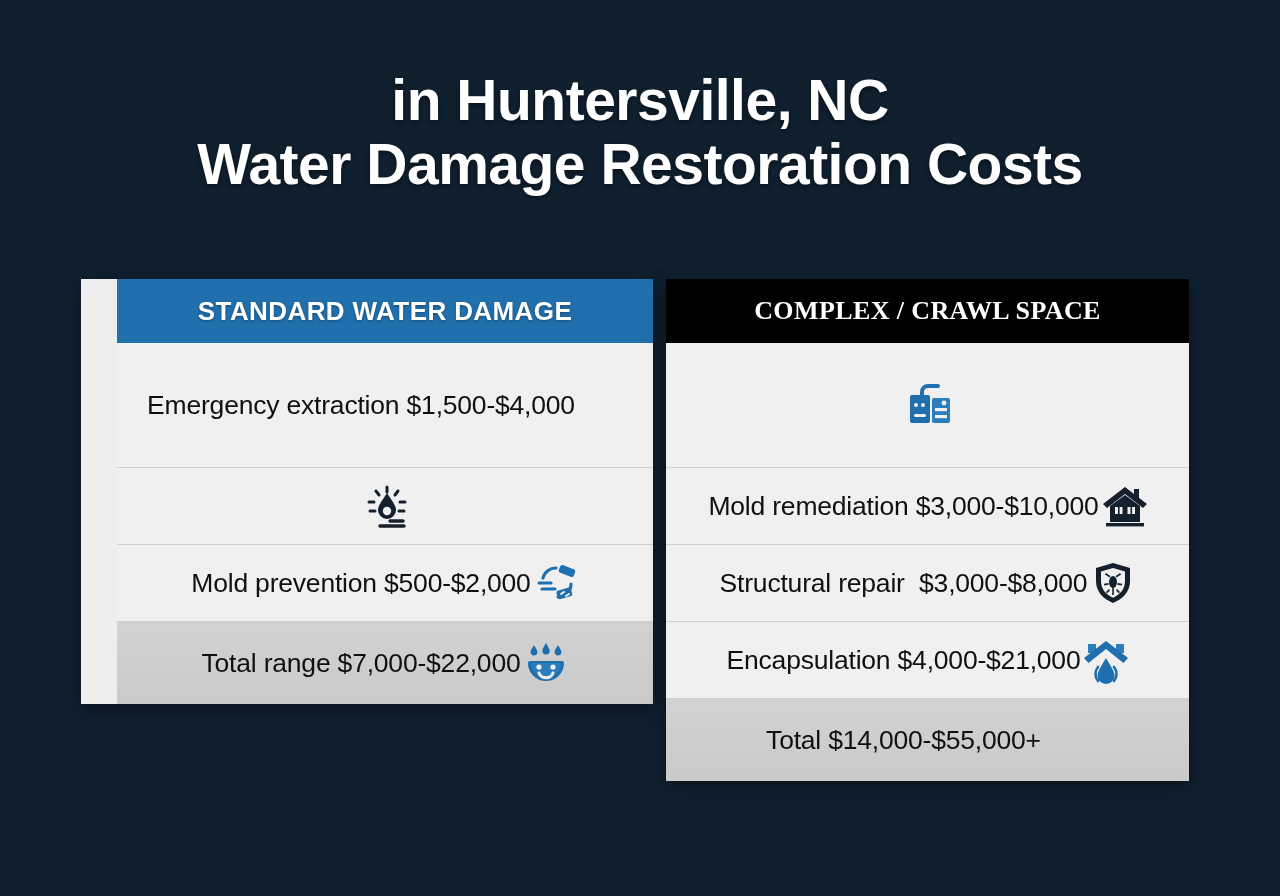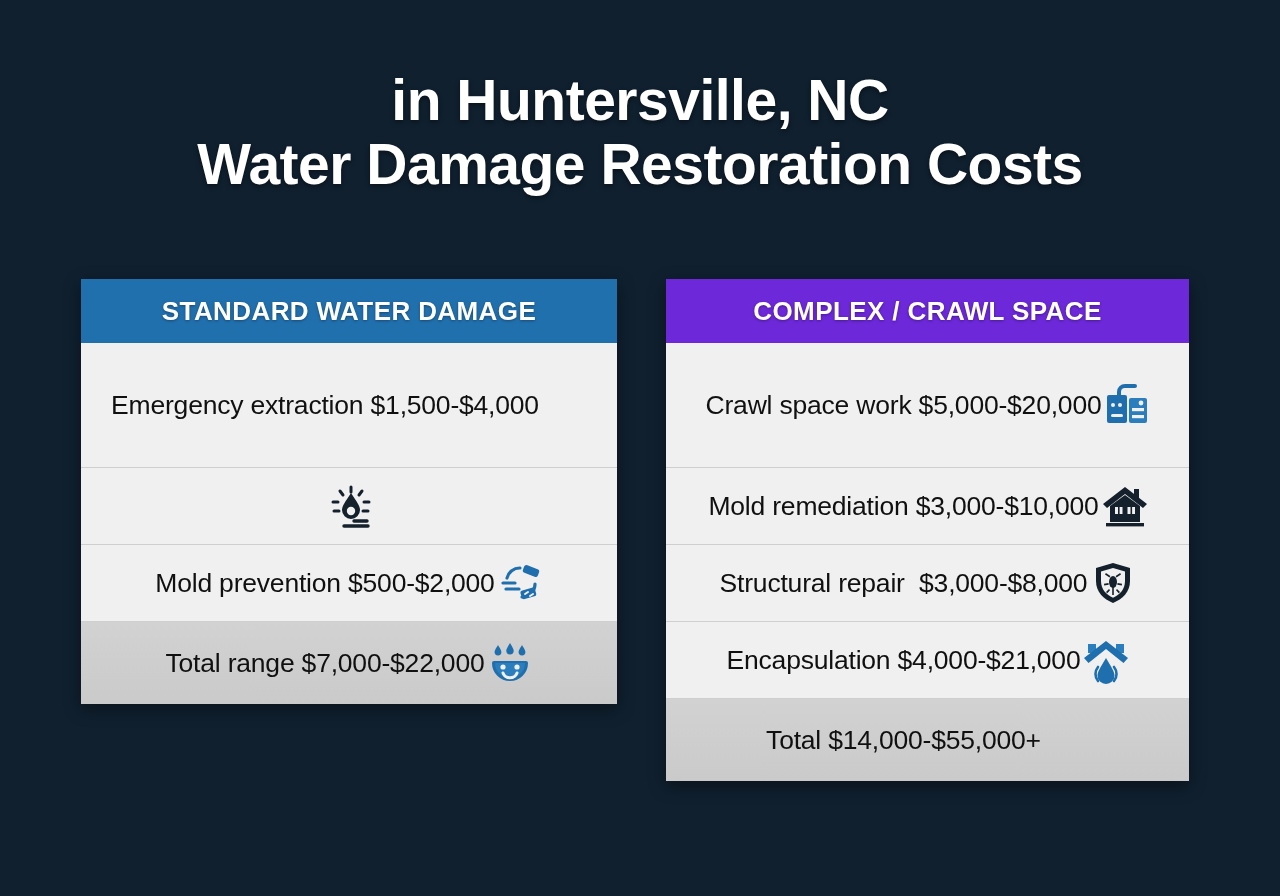--- a/index.html
+++ b/index.html
@@ -39,36 +39,36 @@
   }
 
   
   .card {
     position: absolute;
     top: 279px;
     background: #eeeeee;
     box-shadow: 0 5px 16px rgba(0,0,0,0.42);
     overflow: hidden;
   }
-  .card.left  { left: 81px;  width: 536px; }
+  .card.left  { left: 81px;  width: 536px; padding-left: 36px; }
   .card.right { left: 666px; width: 523px; }
 
   .card-header {
     height: 64px;
     display: flex;
     align-items: center;
     justify-content: center;
     color: #ffffff;
     font-weight: bold;
     font-size: 26px;
     letter-spacing: 0.4px;
     text-shadow: 0 1px 3px rgba(0,0,0,0.35);
   }
   .card.left  .card-header { background: #2170ae; }
-  .card.right .card-header { background: #6d28d9; }
+  .card.right .card-header { background: #000000; font-family: Liberation Serif, serif; }
 
   .rows { display: block; }
 
   .row {
     display: flex;
     align-items: center;
     justify-content: center;
     padding: 0 36px 0 40px;
     box-sizing: border-box;
     border-bottom: 1px solid #cfcfcf;
@@ -177,21 +177,20 @@
       </div>
 
     </div>
   </div>
 
   <div class="card right">
     <div class="card-header">COMPLEX / CRAWL SPACE</div>
     <div class="rows">
 
       <div class="row tall">
-        <span class="row-label">Crawl space work $5,000-$20,000</span>
         <span class="row-icon">
           <svg width="48" height="48" viewBox="0 0 48 48">
             <path d="M16 14 v-3 a6 6 0 0 1 6-6 h10" fill="none" stroke="#1f6fae" stroke-width="4" stroke-linecap="round"></path>
             <rect x="4" y="14" width="20" height="28" rx="2" fill="#1f6fae"></rect>
             <circle cx="10" cy="24" r="2" fill="#f0f0f0"></circle>
             <circle cx="17" cy="24" r="2" fill="#f0f0f0"></circle>
             <rect x="8" y="33" width="12" height="3" rx="1.5" fill="#f0f0f0"></rect>
             <rect x="26" y="17" width="18" height="25" rx="2" fill="#2a7ebd"></rect>
             <rect x="29" y="27" width="12" height="3.2" fill="#f0f0f0"></rect>
             <rect x="29" y="34" width="12" height="3.2" fill="#f0f0f0"></rect>

